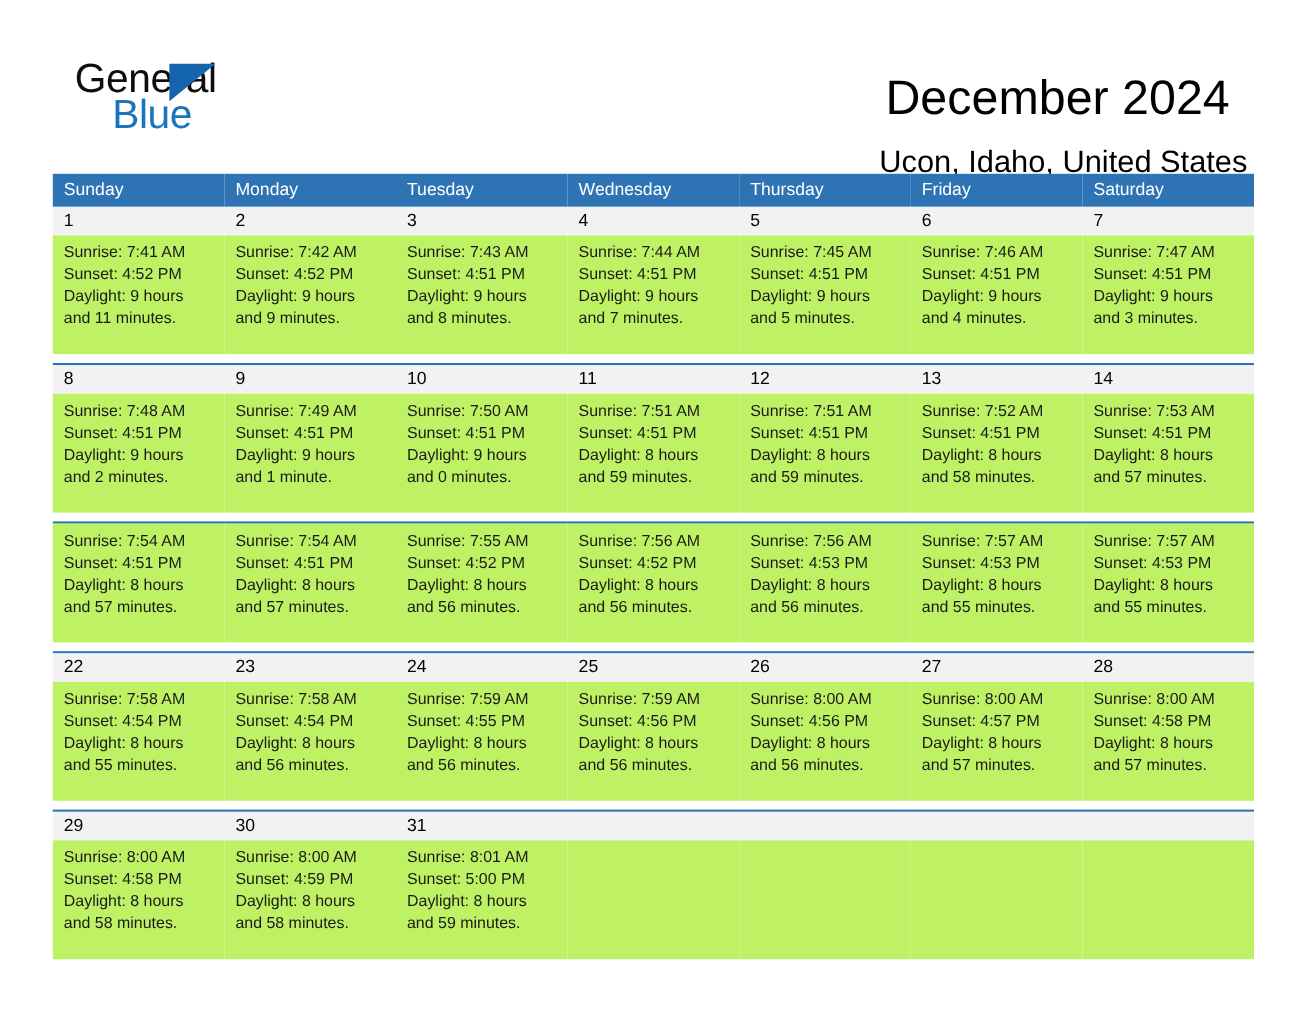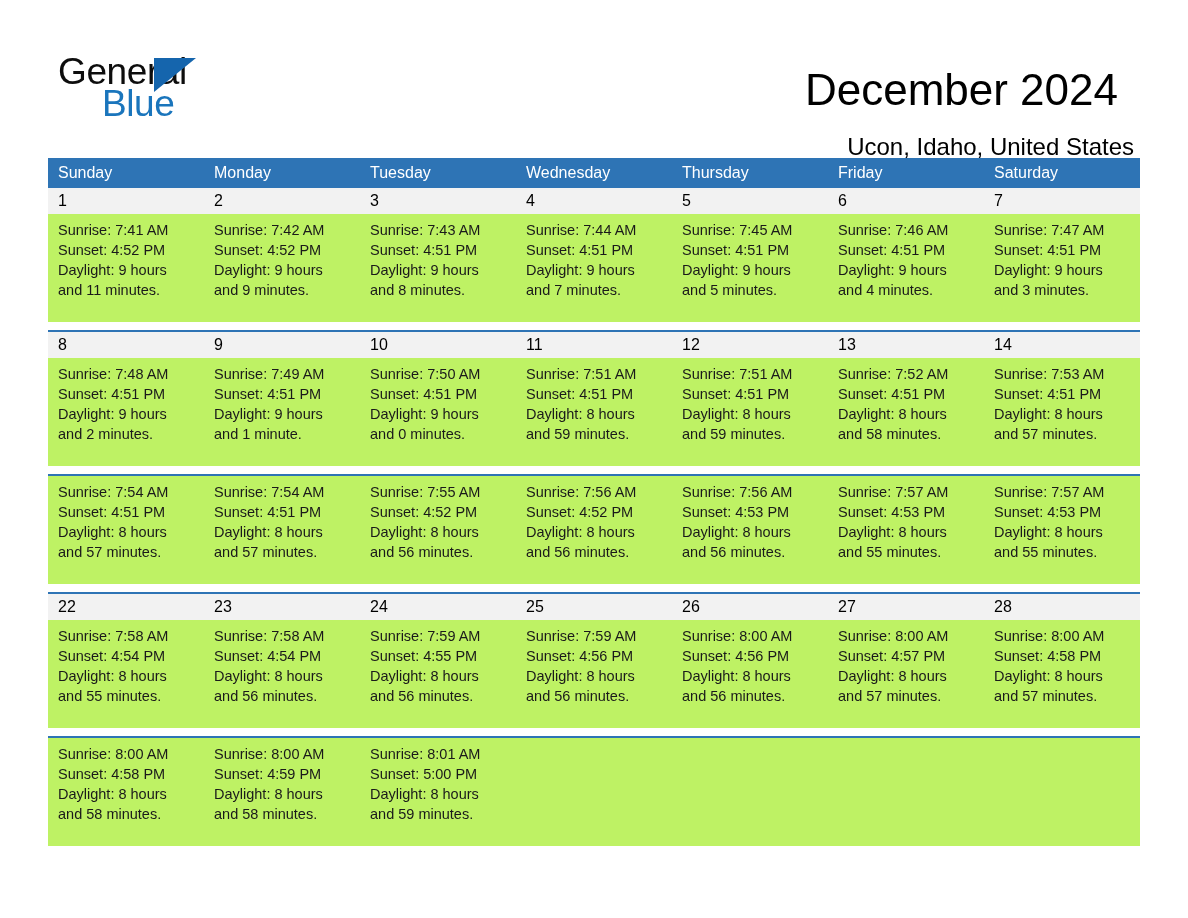--- a/index.html
+++ b/index.html
@@ -32,21 +32,21 @@
   }
   .logo {
     position: absolute;
     left: 58px;
     top: 52px;
     width: 300px;
     height: 80px;
   }
   .logo-general {
     position: absolute;
-    left: 0;
+    left: 10px;
     top: 0;
     font-size: 37px;
     line-height: 40px;
     color: #0d0d0d;
     letter-spacing: -0.4px;
     white-space: nowrap;
   }
   .logo-tri {
     position: absolute;
     left: 96px;
@@ -75,21 +75,21 @@
   }
   .cal-title {
     font-size: 44px;
     line-height: 52px;
     font-weight: normal;
     color: #000000;
     margin: 16px;
     white-space: nowrap;
   }
   .cal-subtitle {
-    font-size: 24px;
+    font-size: 28px;
     line-height: 30px;
     font-weight: normal;
     color: #000000;
     margin: 0 0 0 0;
     white-space: nowrap;
   }
 
   
   .calendar {
     position: absolute;
@@ -474,20 +474,29 @@
         </div>
           </td>
       </tr>
 
       <tr class="sep-row">
         <td colspan="7">
             <div class="sep-line"></div>
           </td>
       </tr>
 
+      <tr class="daynum-row">
+        <td>29</td>
+        <td>30</td>
+        <td>31</td>
+        <td class="empty"></td>
+        <td class="empty"></td>
+        <td class="empty"></td>
+        <td class="empty"></td>
+      </tr>
       <tr class="detail-row">
         <td>
             <div class="cell-lines">
           <div>Sunrise: 8:00 AM</div>
           <div>Sunset: 4:58 PM</div>
           <div>Daylight: 8 hours</div>
           <div>and 58 minutes.</div>
         </div>
           </td>
         <td>

